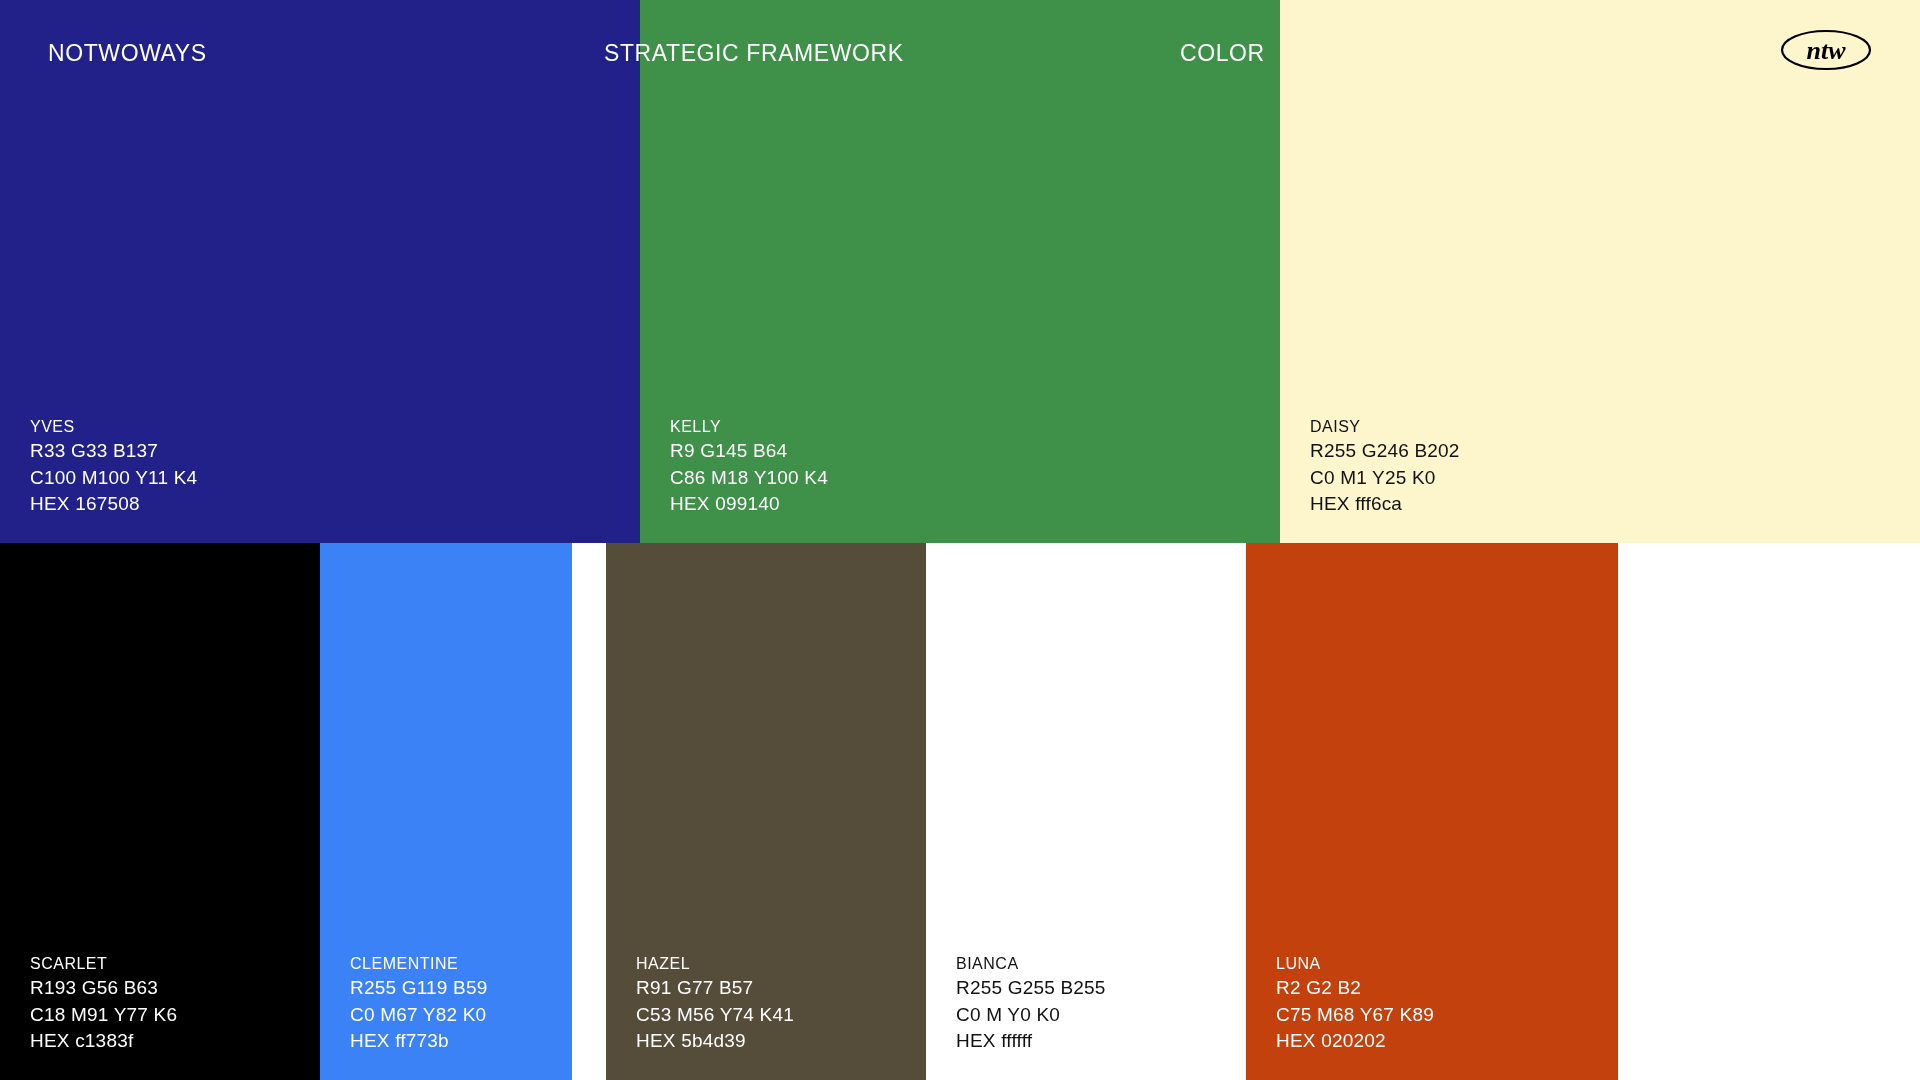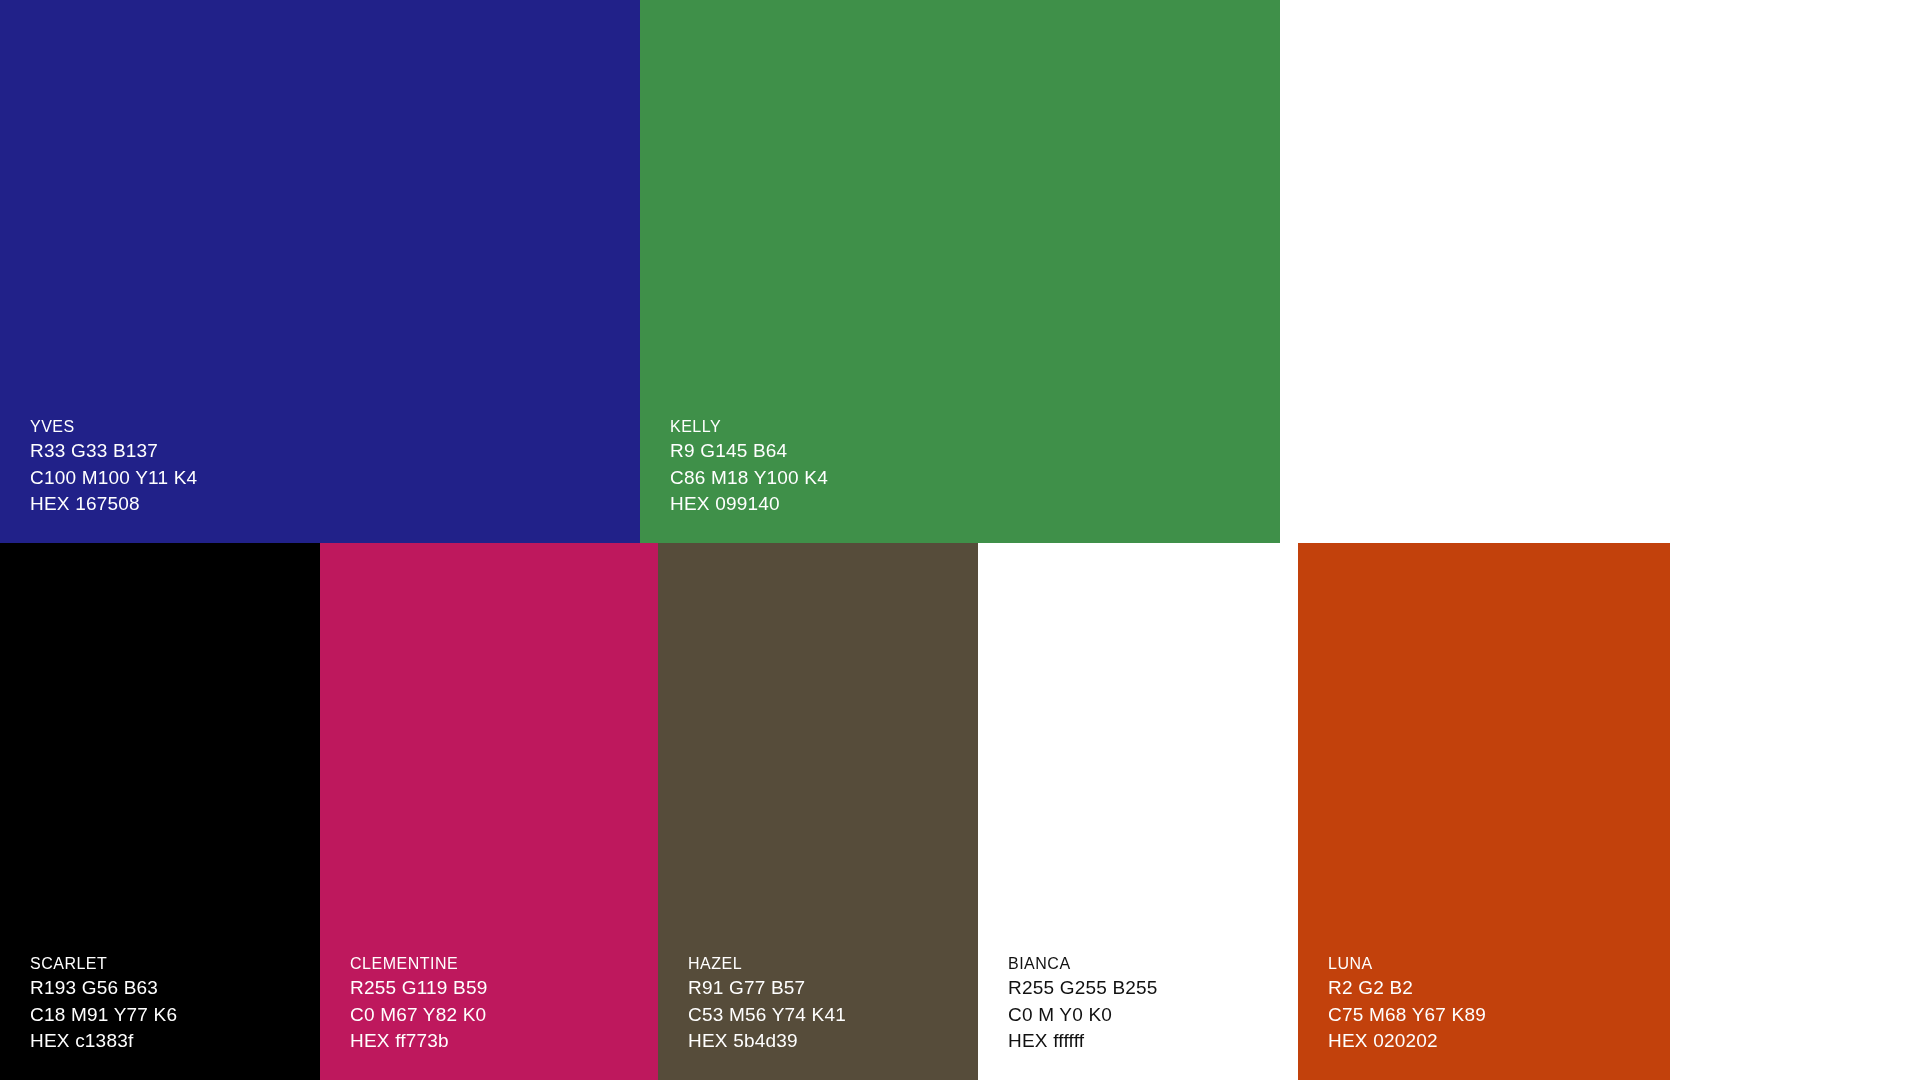--- a/index.html
+++ b/index.html
@@ -97,39 +97,47 @@
         </div>
       </div>
       <div class="swatch" style="width: 640px; background: rgb(63, 144, 73);">
         <div class="swatch-info on-dark">
           <div class="swatch-name">KELLY</div>
           <div class="swatch-line">R9 G145 B64</div>
           <div class="swatch-line">C86 M18 Y100 K4</div>
           <div class="swatch-line">HEX 099140</div>
         </div>
       </div>
+      <div class="swatch" style="width: 640px; background: rgb(253, 245, 204);">
+        <div class="swatch-info on-light">
+          <div class="swatch-name">DAISY</div>
+          <div class="swatch-line">R255 G246 B202</div>
+          <div class="swatch-line">C0 M1 Y25 K0</div>
+          <div class="swatch-line">HEX fff6ca</div>
+        </div>
+      </div>
     </div>
   <div class="row" id="row-bottom">
       <div class="swatch" style="width: 320px; background: #000000;">
         <div class="swatch-info on-dark">
           <div class="swatch-name">SCARLET</div>
           <div class="swatch-line">R193 G56 B63</div>
           <div class="swatch-line">C18 M91 Y77 K6</div>
           <div class="swatch-line">HEX c1383f</div>
         </div>
       </div>
-      <div class="swatch" style="width: 338px; background: #be185d;">
+      <div class="swatch" style="width: 252px; background: #3b82f6;">
         <div class="swatch-info on-dark">
           <div class="swatch-name">CLEMENTINE</div>
           <div class="swatch-line">R255 G119 B59</div>
           <div class="swatch-line">C0 M67 Y82 K0</div>
           <div class="swatch-line">HEX ff773b</div>
         </div>
       </div>
-      <div class="swatch" style="width: 320px; background: rgb(86, 76, 58);">
+      <div class="swatch" style="width: 320px; background: rgb(86, 76, 58); margin-left: 34px;">
         <div class="swatch-info on-dark">
           <div class="swatch-name">HAZEL</div>
           <div class="swatch-line">R91 G77 B57</div>
           <div class="swatch-line">C53 M56 Y74 K41</div>
           <div class="swatch-line">HEX 5b4d39</div>
         </div>
       </div>
       <div class="swatch" style="width: 320px; background: rgb(255, 255, 255);">
         <div class="swatch-info on-light">
           <div class="swatch-name">BIANCA</div>
@@ -141,14 +149,26 @@
       <div class="swatch" style="width: 372px; background: #c2410c; padding-left: 40px;">
         <div class="swatch-info on-dark">
           <div class="swatch-name">LUNA</div>
           <div class="swatch-line">R2 G2 B2</div>
           <div class="swatch-line">C75 M68 Y67 K89</div>
           <div class="swatch-line">HEX 020202</div>
         </div>
       </div>
     </div>
 
+  <div id="header">
+    <div class="hdr-text" id="hdr-brand">NOTWOWAYS</div>
+    <div class="hdr-text" id="hdr-framework">STRATEGIC FRAMEWORK</div>
+    <div class="hdr-text" id="hdr-color">COLOR</div>
+
+    <div id="logo">
+      <svg viewBox="0 0 92 44" xmlns="http://www.w3.org/2000/svg">
+        <ellipse cx="46" cy="22" rx="44" ry="19" fill="none" stroke="#000000" stroke-width="2.2"></ellipse>
+        <text x="46" y="31" text-anchor="middle" font-family="'Liberation Serif', serif" font-size="26" font-style="italic" font-weight="700" fill="#000000">ntw</text>
+      </svg>
+    </div>
+  </div>
 
 </div>
 
 </body></html>

